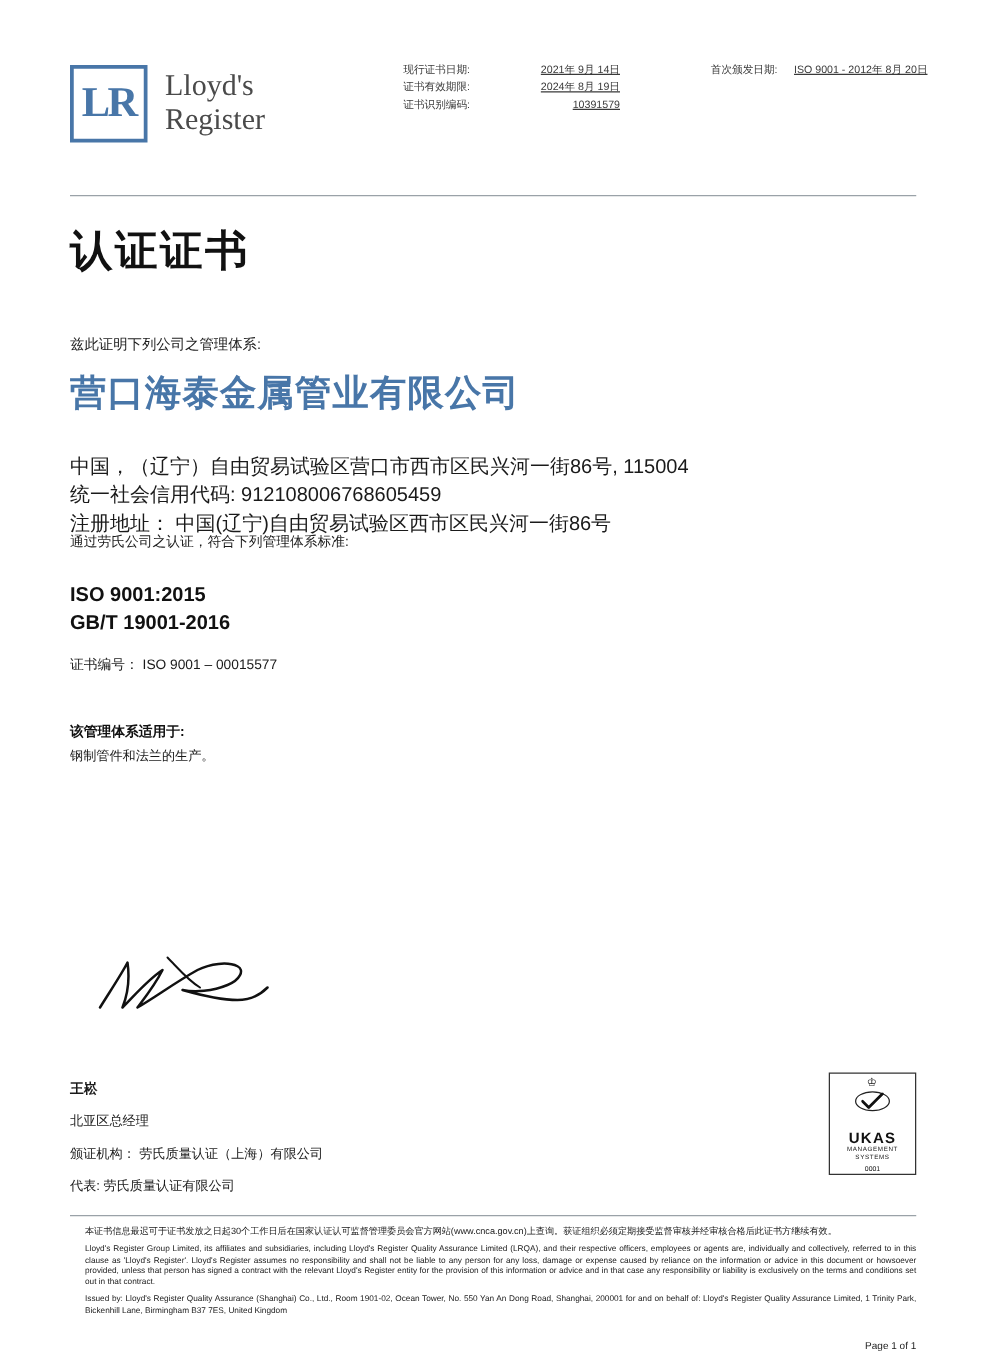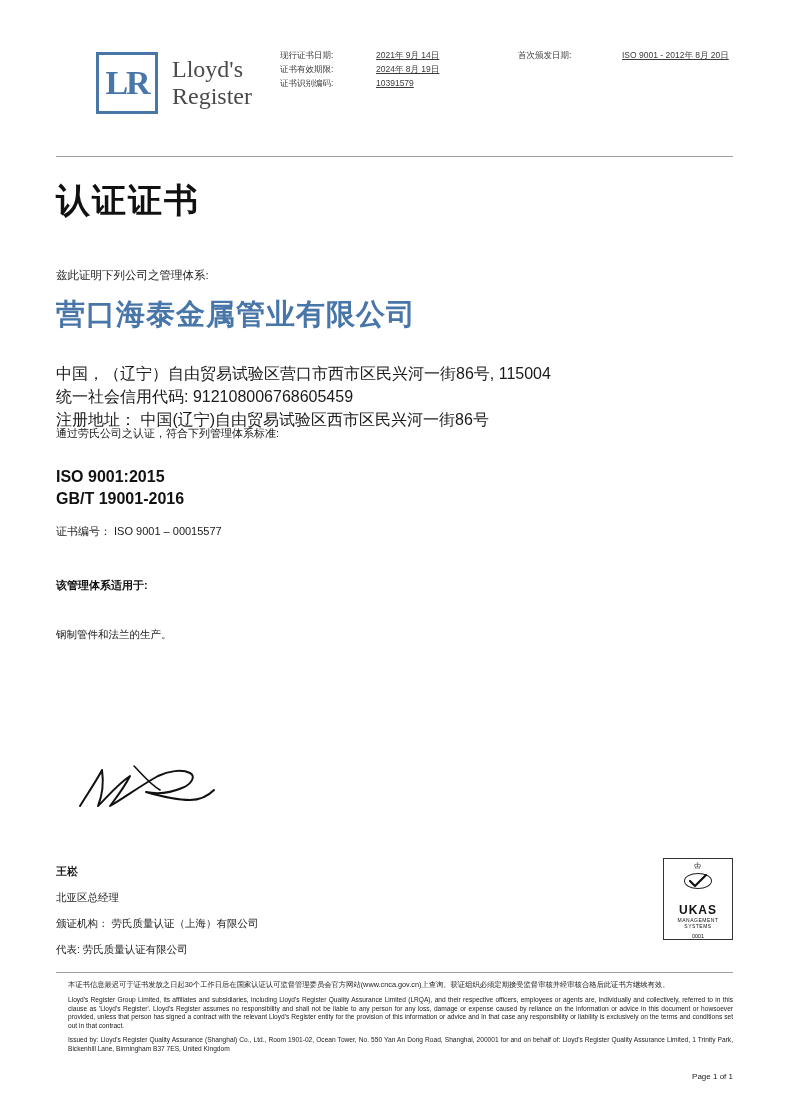--- a/index.html
+++ b/index.html
@@ -28,21 +28,20 @@
     left: 56px;
     right: 56px;
     height: 96px;
   }
   .logo-wrap {
     position: absolute;
     left: 0;
     top: 4px;
     display: flex;
     align-items: center;
-    margin-left: 40px;
   }
   .logo-mark {
     width: 62px;
     height: 62px;
     border: 3px solid #4876a8;
     box-sizing: border-box;
     position: relative;
   }
   .logo-mark .lr {
     position: absolute;
@@ -69,20 +68,21 @@
     left: 224px;
     top: 0;
     display: flex;
     gap: 0px;
   }
   .meta-col { display: flex; }
   .meta-labels, .meta-values {
     font-size: 8.5px;
     line-height: 14px;
     color: #3a3a3a;
+    text-align: right;
   }
   .meta-labels { width: 96px; }
   .meta-values { width: 120px; text-decoration: underline; }
   .meta-col.second .meta-labels { width: 104px; }
   .meta-col.second { margin-left: 22px; }
 
   
   .divider {
     position: absolute;
     left: 56px;
@@ -155,21 +155,20 @@
     font-size: 11px;
     font-weight: bold;
     color: #111;
   }
   .scope-body {
     position: absolute;
     left: 56px;
     top: 598px;
     font-size: 10.5px;
     color: #1a1a1a;
-    margin-top: 30px;
   }
 
   
   .signature {
     position: absolute;
     left: 72px;
     top: 760px;
     width: 150px;
     height: 60px;
   }

